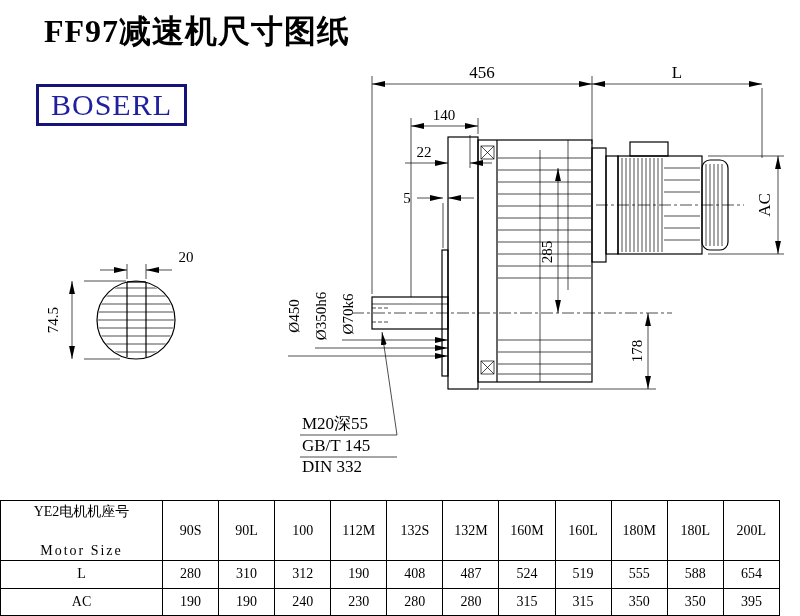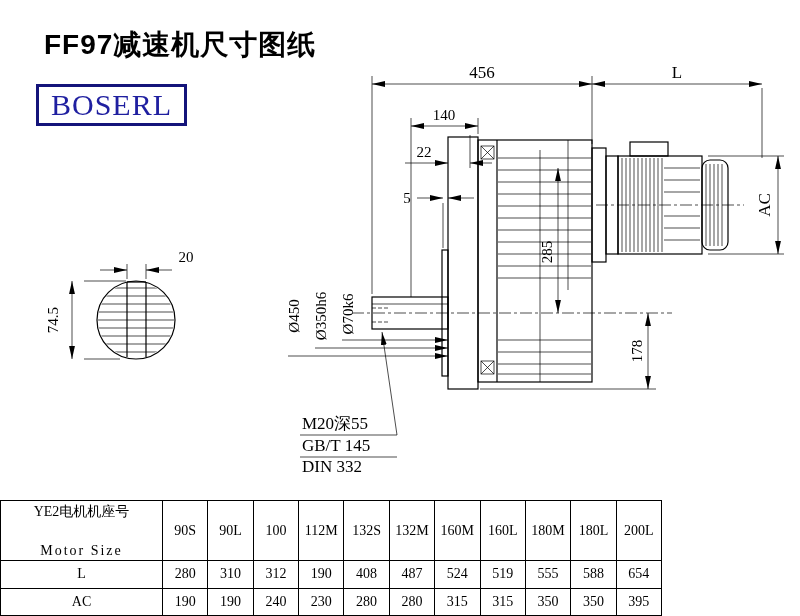--- a/index.html
+++ b/index.html
@@ -1,31 +1,31 @@
 <!DOCTYPE html>
 <html><head>
 <meta charset="utf-8">
 <style>
   html,body{margin:0;padding:0;background:#fff;}
   body{width:800px;height:616px;position:relative;overflow:hidden;
        font-family:"Liberation Serif", serif; color:#000;}
-  .title{position:absolute;left:44px;top:26px;font-size:28px;font-weight:bold;
-         font-family:Liberation Sans, sans-serif;letter-spacing:1px;}
+  .title{position:absolute;left:44px;top:10px;font-size:32px;font-weight:bold;
+         font-family:Liberation Serif, serif;letter-spacing:1px;}
   .logo{position:absolute;left:36px;top:84px;border:3px solid #14147a;
         padding:1px 12px;background:#fff;}
   .logo span{font-family:"Liberation Serif", serif;font-weight:normal;
              font-size:30px;color:#1f1fa0;letter-spacing:1px;}
   svg{position:absolute;left:0;top:0;}
   .ln{stroke:#000;stroke-width:1.2;fill:none;}
   .tn{stroke:#000;stroke-width:0.7;fill:none;}
   .cl{stroke:#000;stroke-width:0.7;stroke-dasharray:12 3 3 3;fill:none;}
   .hh{stroke:#000;stroke-width:0.7;}
   text.dim{font-family:"Liberation Serif", serif;font-size:15px;fill:#000;}
   text.big{font-size:17px;}
-  table.dim-table{position:absolute;left:0;top:500px;width:662px;height:116px;
+  table.dim-table{position:absolute;left:0;top:500px;width:780px;height:116px;
       border-collapse:collapse;table-layout:fixed;background:#fff;
       font-family:"Liberation Serif", serif;font-size:14px;}
   .dim-table th,.dim-table td{border:1px solid #000;text-align:center;
       vertical-align:middle;padding:0;font-weight:normal;}
   .dim-table tr.h{height:38px;}
   .dim-table tr.d{height:26px;}
   .dim-table .en{letter-spacing:2px;margin-top:22px;}
 </style>
 </head>
 <body>

